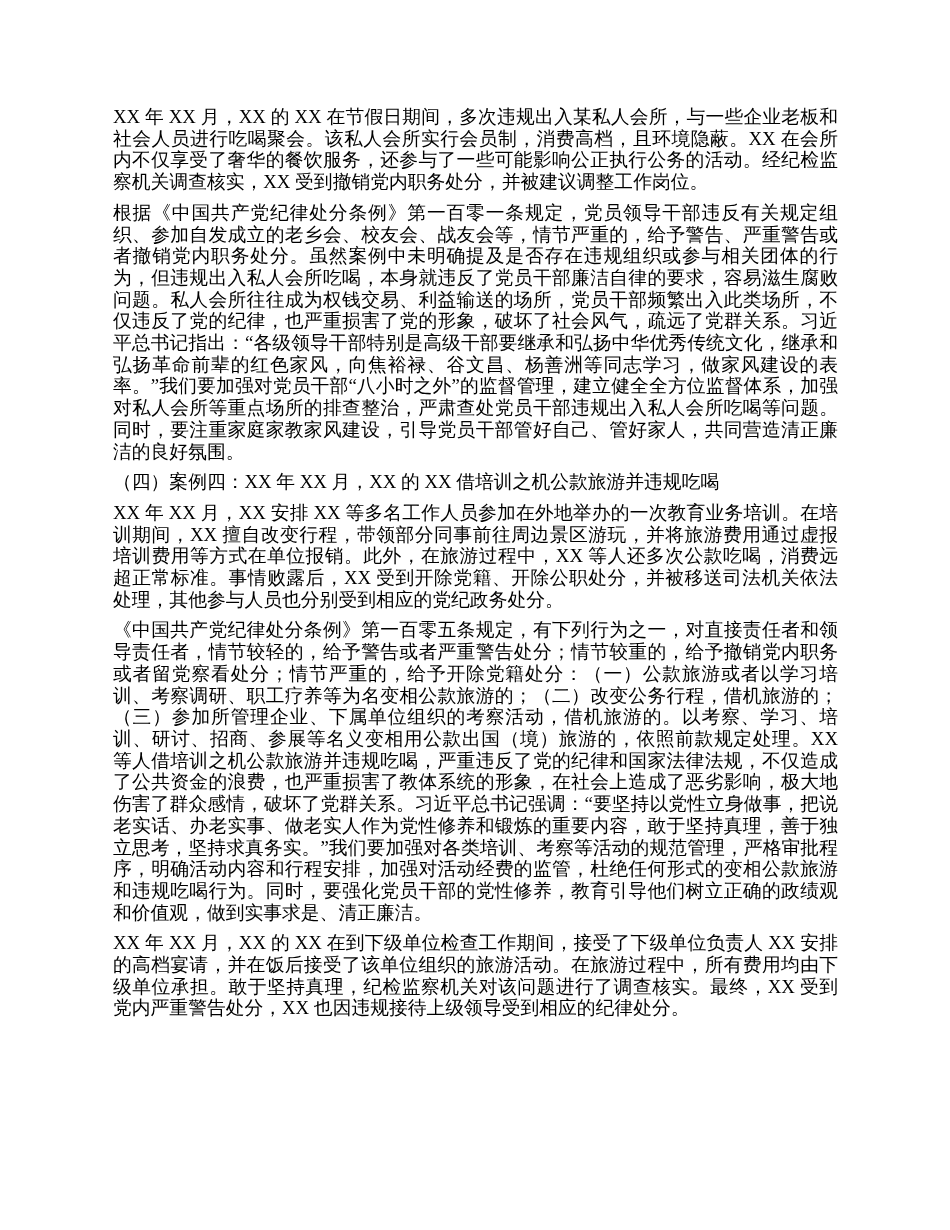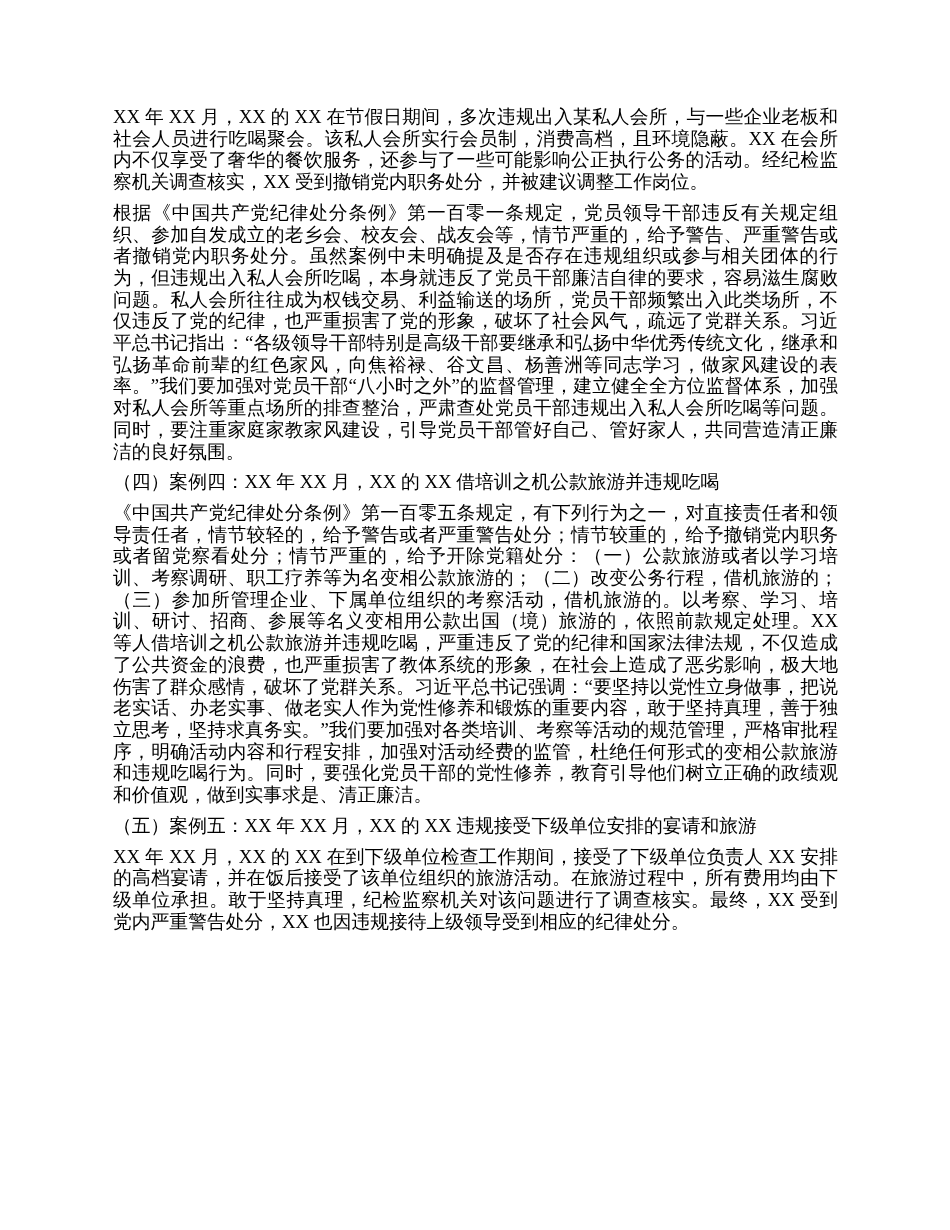--- a/index.html
+++ b/index.html
@@ -37,19 +37,19 @@
 </head>
 <body>
 
 <div class="page">
   <p class="para">XX 年 XX 月，XX 的 XX 在节假日期间，多次违规出入某私人会所，与一些企业老板和社会人员进行吃喝聚会。该私人会所实行会员制，消费高档，且环境隐蔽。XX 在会所内不仅享受了奢华的餐饮服务，还参与了一些可能影响公正执行公务的活动。经纪检监察机关调查核实，XX 受到撤销党内职务处分，并被建议调整工作岗位。</p>
 
   <p class="para">根据《中国共产党纪律处分条例》第一百零一条规定，党员领导干部违反有关规定组织、参加自发成立的老乡会、校友会、战友会等，情节严重的，给予警告、严重警告或者撤销党内职务处分。虽然案例中未明确提及是否存在违规组织或参与相关团体的行为，但违规出入私人会所吃喝，本身就违反了党员干部廉洁自律的要求，容易滋生腐败问题。私人会所往往成为权钱交易、利益输送的场所，党员干部频繁出入此类场所，不仅违反了党的纪律，也严重损害了党的形象，破坏了社会风气，疏远了党群关系。习近平总书记指出：“各级领导干部特别是高级干部要继承和弘扬中华优秀传统文化，继承和弘扬革命前辈的红色家风，向焦裕禄、谷文昌、杨善洲等同志学习，做家风建设的表率。”我们要加强对党员干部“八小时之外”的监督管理，建立健全全方位监督体系，加强对私人会所等重点场所的排查整治，严肃查处党员干部违规出入私人会所吃喝等问题。同时，要注重家庭家教家风建设，引导党员干部管好自己、管好家人，共同营造清正廉洁的良好氛围。</p>
 
   <p class="para heading">（四）案例四：XX 年 XX 月，XX 的 XX 借培训之机公款旅游并违规吃喝</p>
 
+  <p class="para">XX 年 XX 月，XX 安排 XX 等多名工作人员参加在外地举办的一次教育业务培训。在培训期间，XX 擅自改变行程，带领部分同事前往周边景区游玩，并将旅游费用通过虚报培训费用等方式在单位报销。此外，在旅游过程中，XX 等人还多次公款吃喝，消费远超正常标准。事情败露后，XX 受到开除党籍、开除公职处分，并被移送司法机关依法处理，其他参与人员也分别受到相应的党纪政务处分。</p>
 
   <p class="para">《中国共产党纪律处分条例》第一百零五条规定，有下列行为之一，对直接责任者和领导责任者，情节较轻的，给予警告或者严重警告处分；情节较重的，给予撤销党内职务或者留党察看处分；情节严重的，给予开除党籍处分：（一）公款旅游或者以学习培训、考察调研、职工疗养等为名变相公款旅游的；（二）改变公务行程，借机旅游的；（三）参加所管理企业、下属单位组织的考察活动，借机旅游的。以考察、学习、培训、研讨、招商、参展等名义变相用公款出国（境）旅游的，依照前款规定处理。XX 等人借培训之机公款旅游并违规吃喝，严重违反了党的纪律和国家法律法规，不仅造成了公共资金的浪费，也严重损害了教体系统的形象，在社会上造成了恶劣影响，极大地伤害了群众感情，破坏了党群关系。习近平总书记强调：“要坚持以党性立身做事，把说老实话、办老实事、做老实人作为党性修养和锻炼的重要内容，敢于坚持真理，善于独立思考，坚持求真务实。”我们要加强对各类培训、考察等活动的规范管理，严格审批程序，明确活动内容和行程安排，加强对活动经费的监管，杜绝任何形式的变相公款旅游和违规吃喝行为。同时，要强化党员干部的党性修养，教育引导他们树立正确的政绩观和价值观，做到实事求是、清正廉洁。</p>
 
-  <p class="para heading">（五）案例五：XX 年 XX 月，XX 的 XX 违规接受下级单位安排的宴请和旅游</p>
 
   <p class="para">XX 年 XX 月，XX 的 XX 在到下级单位检查工作期间，接受了下级单位负责人 XX 安排的高档宴请，并在饭后接受了该单位组织的旅游活动。在旅游过程中，所有费用均由下级单位承担。敢于坚持真理，纪检监察机关对该问题进行了调查核实。最终，XX 受到党内严重警告处分，XX 也因违规接待上级领导受到相应的纪律处分。</p>
 </div>
 
 </body></html>

